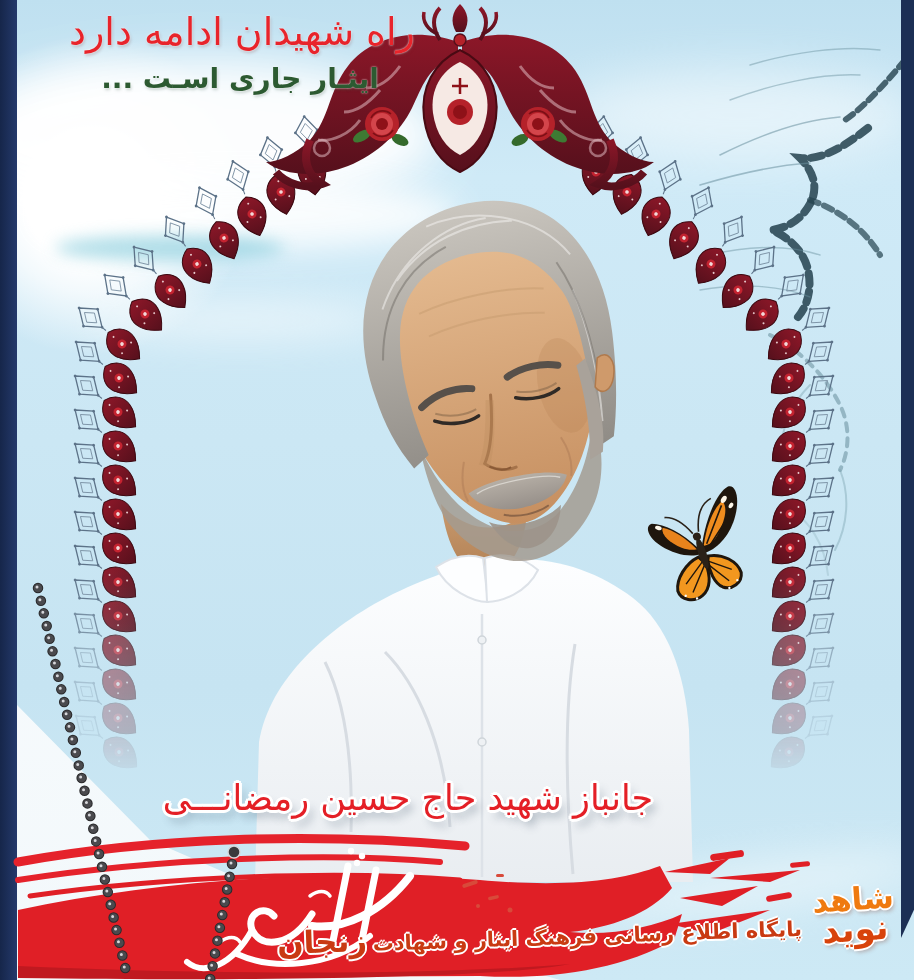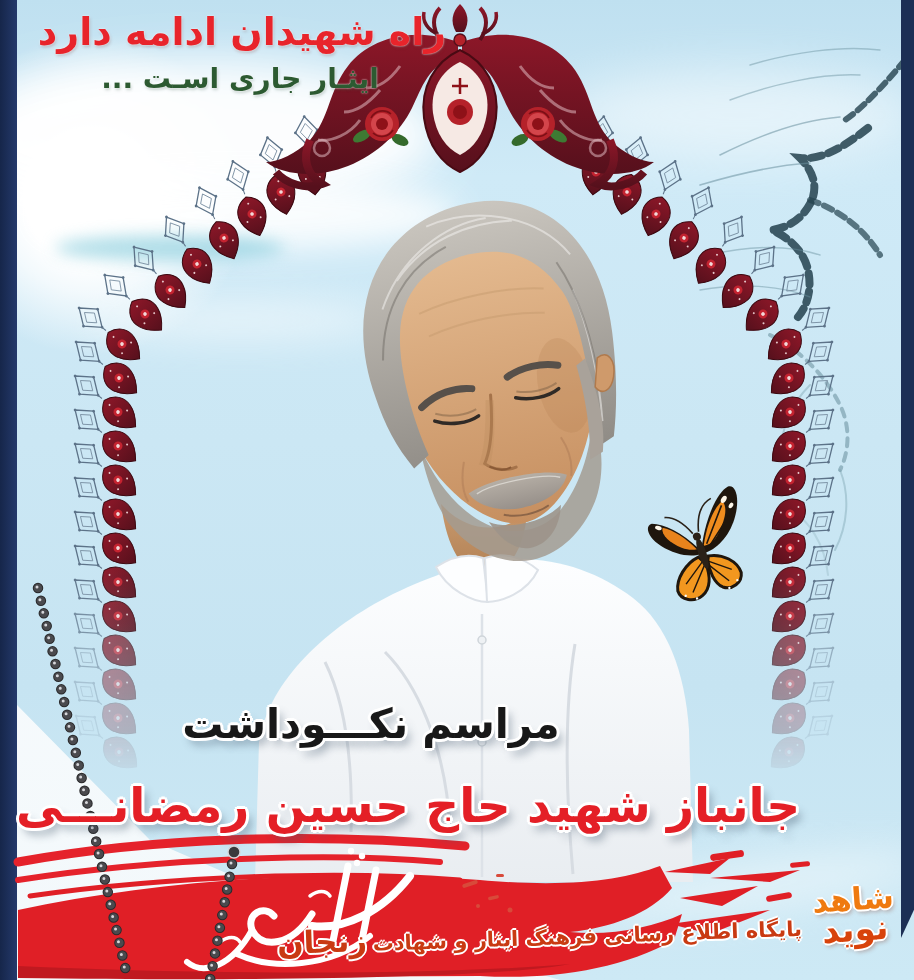--- a/index.html
+++ b/index.html
@@ -5,30 +5,30 @@
   html,body{margin:0;padding:0;background:#222;}
   #poster{
     position:relative;width:914px;height:980px;overflow:hidden;
     font-family:"DejaVu Sans","Liberation Sans",sans-serif;
     background:linear-gradient(180deg,#bfe0f0 0%,#cfeaf7 18%,#cbe7f4 45%,#c6e4f2 70%,#cde9f5 100%);
   }
   .abs{position:absolute;}
   .cloud{position:absolute;background:#ffffff;border-radius:50%;pointer-events:none;}
   
   .rtl{direction:rtl;unicode-bidi:embed;white-space:nowrap;}
-  .slogan1{left:242px;top:10px;transform:translateX(-50%);font-size:38px;font-weight:700;color:#e8242b;
+  .slogan1{left:242px;top:10px;transform:translateX(-50%);font-size:38px;font-weight:400;color:#e8242b;
     text-shadow:0 0 2px #ffffff,1px 2px 3px rgba(120,60,60,.25);z-index:12;}
   .slogan2{left:240px;top:62px;transform:translateX(-50%);font-size:28px;font-weight:700;color:#2c5a31;
     text-shadow:0 0 2px #ffffff,1px 2px 3px rgba(60,90,70,.25);z-index:12;}
   .outlineW{
     text-shadow:-3px 0 0 #fff,3px 0 0 #fff,0 -3px 0 #fff,0 3px 0 #fff,
                 -2px -2px 0 #fff,2px -2px 0 #fff,-2px 2px 0 #fff,2px 2px 0 #fff,
                  5px 7px 9px rgba(70,90,110,.45);}
   .ceremony{left:371px;top:700px;transform:translateX(-50%);font-size:41px;font-weight:700;color:#181818;z-index:12;}
-  .honoree{left:408px;top:778px;transform:translateX(-50%);font-size:47px;font-weight:700;color:#e41f26;z-index:12;}
+  .honoree{left:408px;top:778px;transform:translateX(-50%);font-size:35px;font-weight:400;color:#e41f26;z-index:12;}
   .hidden-text{left:180px;top:860px;font-size:40px;opacity:0;pointer-events:none;z-index:1;}
   .footerline{right:112px;top:916px;transform:rotate(-2deg);color:#c93a12;font-weight:700;z-index:13;
     text-shadow:-2px 0 0 #fff,2px 0 0 #fff,0 -2px 0 #fff,0 2px 0 #fff,-1px -1px 0 #fff,1px 1px 0 #fff;}
   .footerline .site{font-size:21px;}
   .footerline .city{font-size:31px;letter-spacing:1px;}
   .logo{right:10px;top:886px;width:100px;transform:rotate(-4deg);text-align:center;line-height:.9;font-weight:700;z-index:13;
     text-shadow:-2px 0 0 #fff,2px 0 0 #fff,0 -2px 0 #fff,0 2px 0 #fff,-1px -1px 0 #fff,1px 1px 0 #fff,2px 3px 4px rgba(120,40,20,.35);}
   .logo .l1{font-size:31px;color:#ef7a10;display:block;}
   .logo .l2{font-size:34px;color:#d8430c;display:block;}
 </style>
@@ -307,21 +307,20 @@
     <g>
       <circle cx="234" cy="852" r="6" fill="#3a3a3c" stroke="#d6d6da" stroke-width="1.4"></circle>
       <line x1="232" y1="864" x2="210" y2="980" stroke="#2a2a2c" stroke-width="10.5" stroke-linecap="round" stroke-dasharray="0 13"></line>
       <line x1="232" y1="864" x2="210" y2="980" stroke="#4a4a4e" stroke-width="8.5" stroke-linecap="round" stroke-dasharray="0 13"></line>
       <line x1="231" y1="863" x2="209" y2="979" stroke="#d6d6da" stroke-width="3" stroke-linecap="round" stroke-dasharray="0 13"></line>
     </g>
   </svg>
 
   <div class="abs rtl slogan1">راه شهیدان ادامه دارد</div>
   <div class="abs rtl slogan2">ایثـار جاری اسـت ...</div>
-  <div class="abs rtl ceremony outlineW">مراسم نکـــوداشت</div>
   <div class="abs rtl honoree outlineW">جانباز شهید حاج حسین رمضانـــی</div>
 
   <div class="abs rtl footerline">
     <span class="site">پایگاه اطلاع رسانی فرهنگ ایثار و شهادت</span>
     <span class="city">زنجان</span>
   </div>
   <div class="abs rtl logo">
     <span class="l1">شاهد</span>
     <span class="l2">نوید</span>
   </div>

